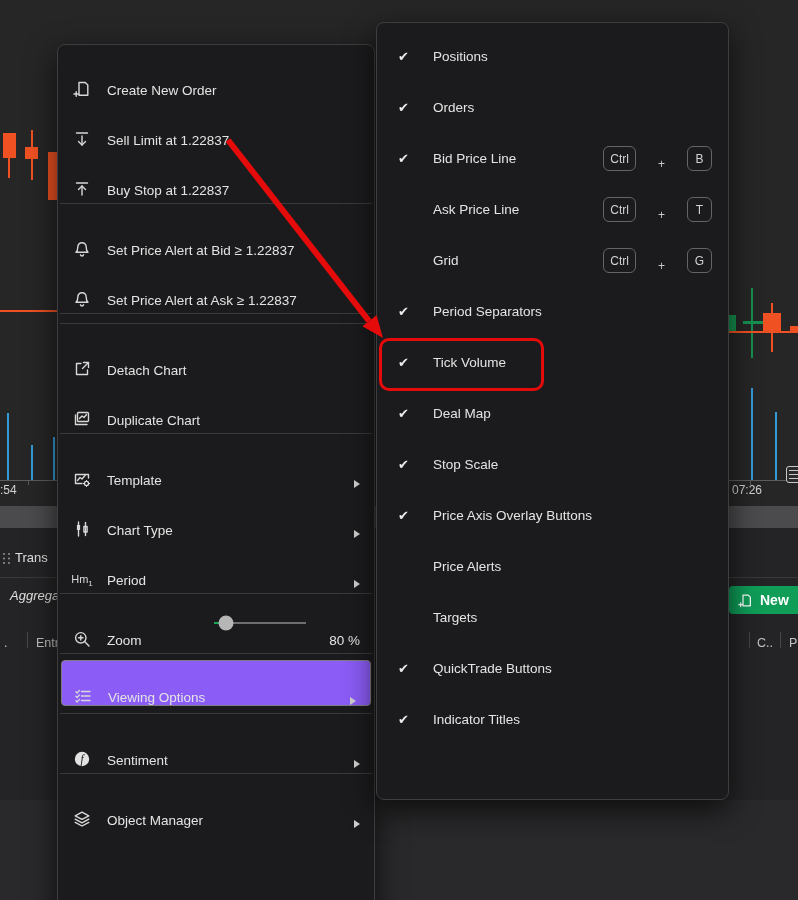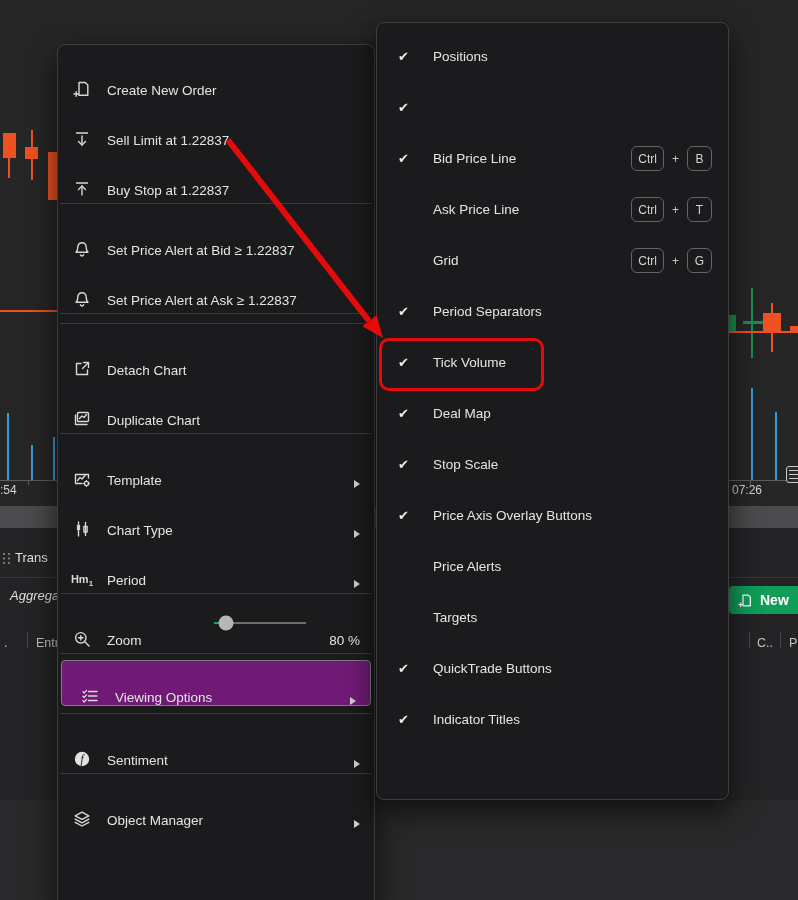--- a/index.html
+++ b/index.html
@@ -29,42 +29,42 @@
   .vsep{position:absolute;width:1px;height:16px;background:#46464a;}
   .new-btn{position:absolute;left:729px;top:586px;width:76px;height:28px;background:var(--green-btn);
            border-radius:4px 0 0 4px;display:flex;align-items:center;gap:7px;padding-left:9px;
            box-sizing:border-box;color:#fff;font-size:14px;font-weight:700;}
   
   .menu{position:absolute;background:#1b1b1d;border:1px solid #3e3e40;border-radius:8px;
         box-shadow:0 10px 30px rgba(0,0,0,.68);box-sizing:border-box;z-index:5;}
   #main-menu{left:57px;top:44px;width:318px;height:876px;padding-top:3px;}
   #sub-menu{left:376px;top:22px;width:353px;height:778px;padding-top:8px;}
   .mi{height:50px;display:flex;align-items:flex-end;padding:0 14px 0 12px;color:#e4e4e4;font-size:13.5px;}
-  .mi.hl{height:46px;margin:2px 3px;padding-left:16px;background:#701a75;border:1px solid #7e7e80;
+  .mi.hl{height:46px;margin:2px 3px;padding-left:9px;background:#8b5cf6;border:1px solid #7e7e80;
          border-radius:4px;box-sizing:border-box;}
   .mi-icon{width:24px;display:flex;justify-content:center;align-items:center;margin-right:13px;flex:none;}
   .mi-label{flex:1;white-space:nowrap;}
   .caret{width:0;height:0;border-left:6px solid #cfcfcf;border-top:4.5px solid transparent;
          border-bottom:4.5px solid transparent;flex:none;}
   .msep{height:10px;display:flex;align-items:center;}
   .msep::after{content:"";display:block;height:1px;background:#3a3a3c;width:100%;margin:0 2px;}
-  .hm{font-size:11px;font-weight:700;color:#d8d8d8;line-height:1;margin-top:18px;}
+  .hm{font-size:11px;font-weight:400;color:#d8d8d8;line-height:1;margin-top:18px;}
   .hm sub{font-size:8px;}
   
   .slider{flex:1;display:flex;align-items:center;margin:0 10px 0 14px;height:100%;}
   .track{position:relative;height:2px;background:#6e6e6e;width:100%;}
   .fill{position:absolute;left:0;top:0;height:2px;background:#18a558;}
   .thumb{position:absolute;top:50%;transform:translate(-50%,-50%);width:15px;height:15px;
          border-radius:50%;background:#b6b6b6;}
   .zoom-val{margin-left:4px;min-width:40px;text-align:right;white-space:nowrap;}
   
   .si{height:51px;display:flex;align-items:center;padding:0 16px 0 0;color:#e4e4e4;font-size:13.5px;}
   .si-check{width:56px;padding-left:21px;box-sizing:border-box;flex:none;font-size:13px;color:#ececec;}
   .si-label{flex:1;white-space:nowrap;}
-  .keys{display:flex;align-items:center;gap:8px;color:#c9c9c9;font-size:12px;flex:none;}
+  .keys{display:flex;align-items:flex-end;gap:22px;color:#c9c9c9;font-size:12px;flex:none;}
   kbd{display:inline-flex;align-items:center;justify-content:center;min-width:25px;height:25px;
       padding:0 6px;border:1px solid #646466;border-radius:6px;font-family:inherit;font-size:12px;
       color:#d2d2d2;box-sizing:border-box;background:transparent;}
   
   .ann-box{position:absolute;left:379px;top:338px;width:159px;height:47px;border:3px solid var(--red);
            border-radius:10px;z-index:9;pointer-events:none;}
   .ann-arrow{position:absolute;left:0;top:0;width:798px;height:900px;z-index:9;pointer-events:none;}
   .grip{display:inline-block;}
 </style>
 </head>
@@ -305,20 +305,21 @@
   </div>
 
   <div class="menu" id="sub-menu">
     <div id="sub-menu-items">
         <div class="si">
           <span class="si-check">✔</span>
           <span class="si-label">Positions</span>
         </div>
         <div class="si">
           <span class="si-check">✔</span>
+          <span class="si-label">Orders</span>
         </div>
         <div class="si">
           <span class="si-check">✔</span>
           <span class="si-label">Bid Price Line</span>
           <span class="keys">
             <kbd>Ctrl</kbd>
             <span>+</span>
             <kbd style="min-width:25px;padding:0;">B</kbd>
           </span>
         </div>

